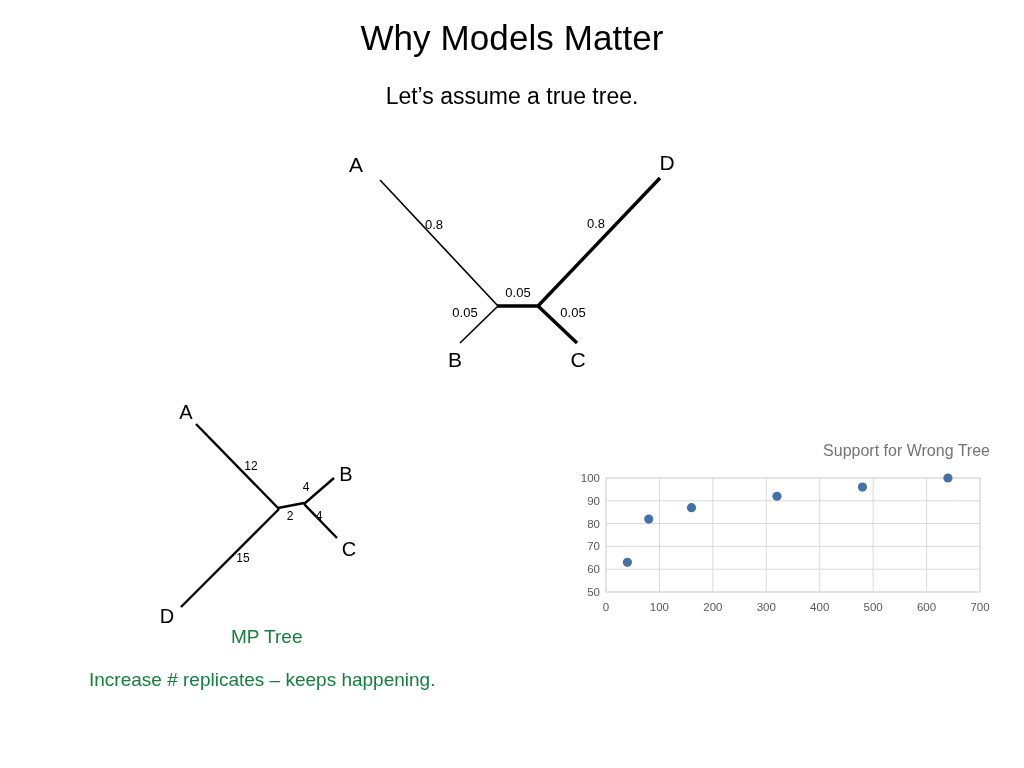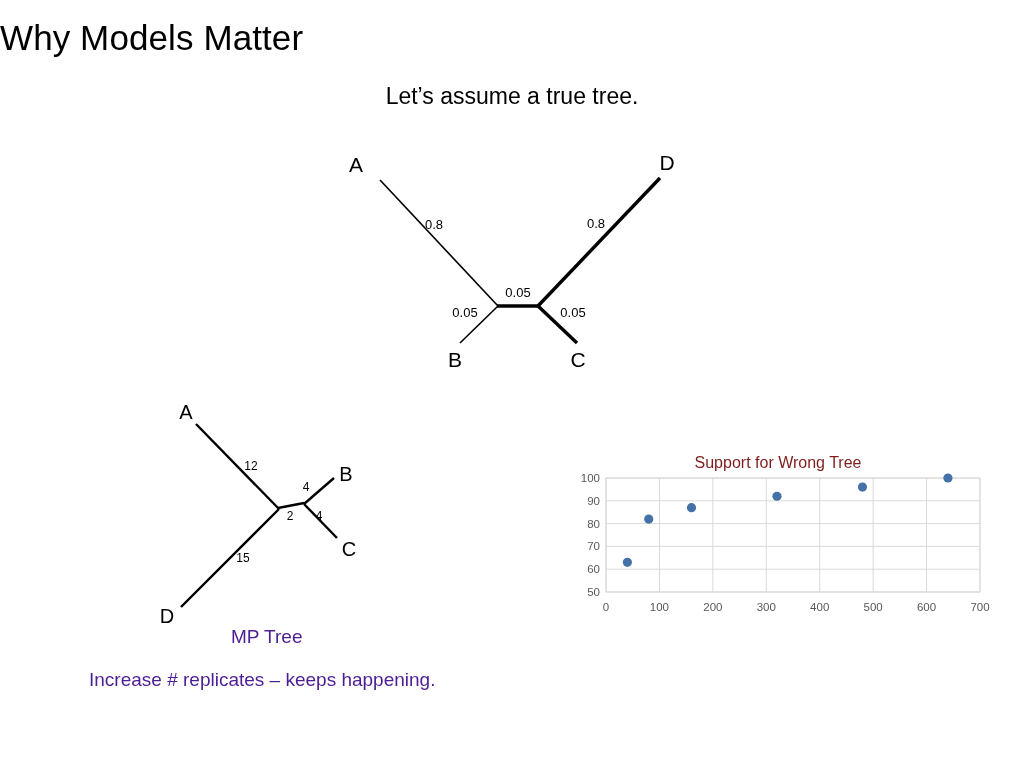--- a/index.html
+++ b/index.html
@@ -22,21 +22,21 @@
     width: 1024px;
     height: 768px;
   }
 
   
   #slide-title {
     position: absolute;
     left: 0;
     top: 18px;
     width: 1024px;
-    text-align: left;
+    text-align: center;
     font-size: 35px;
     font-weight: normal;
     letter-spacing: 0.1px;
     color: #000;
     line-height: 1.15;
   }
   #slide-subtitle {
     position: absolute;
     left: 0;
     top: 83px;
@@ -100,21 +100,21 @@
   .branch-length-mp {
     font-family: "Liberation Sans", sans-serif;
     font-size: 12px;
     fill: #000000;
   }
 
   
   .caption {
     position: absolute;
     font-size: 19px;
-    color: #4c1d95;
+    color: #15803d;
     white-space: nowrap;
   }
   #mp-tree-caption {
     left: 231px;
     top: 626px;
   }
   #left-caption {
     left: 89px;
     top: 660px;
     margin-top: 9px;
@@ -128,25 +128,25 @@
   #chart-block {
     position: absolute;
     left: 566px;
     top: 438px;
     width: 424px;
     height: 180px;
   }
   #chart-title {
     position: absolute;
     left: 0;
-    top: 16px;
-    width: 424px;
-    text-align: center;
+    top: 4px;
+    width: 424px;
+    text-align: right;
     font-size: 16px;
-    color: #7f1d1d;
+    color: #737373;
     font-family: "Liberation Sans", sans-serif;
   }
   #chart-plot-wrap {
     position: absolute;
     left: 0;
     top: 36px;
     width: 424px;
     height: 144px;
   }
   #chart-svg {

